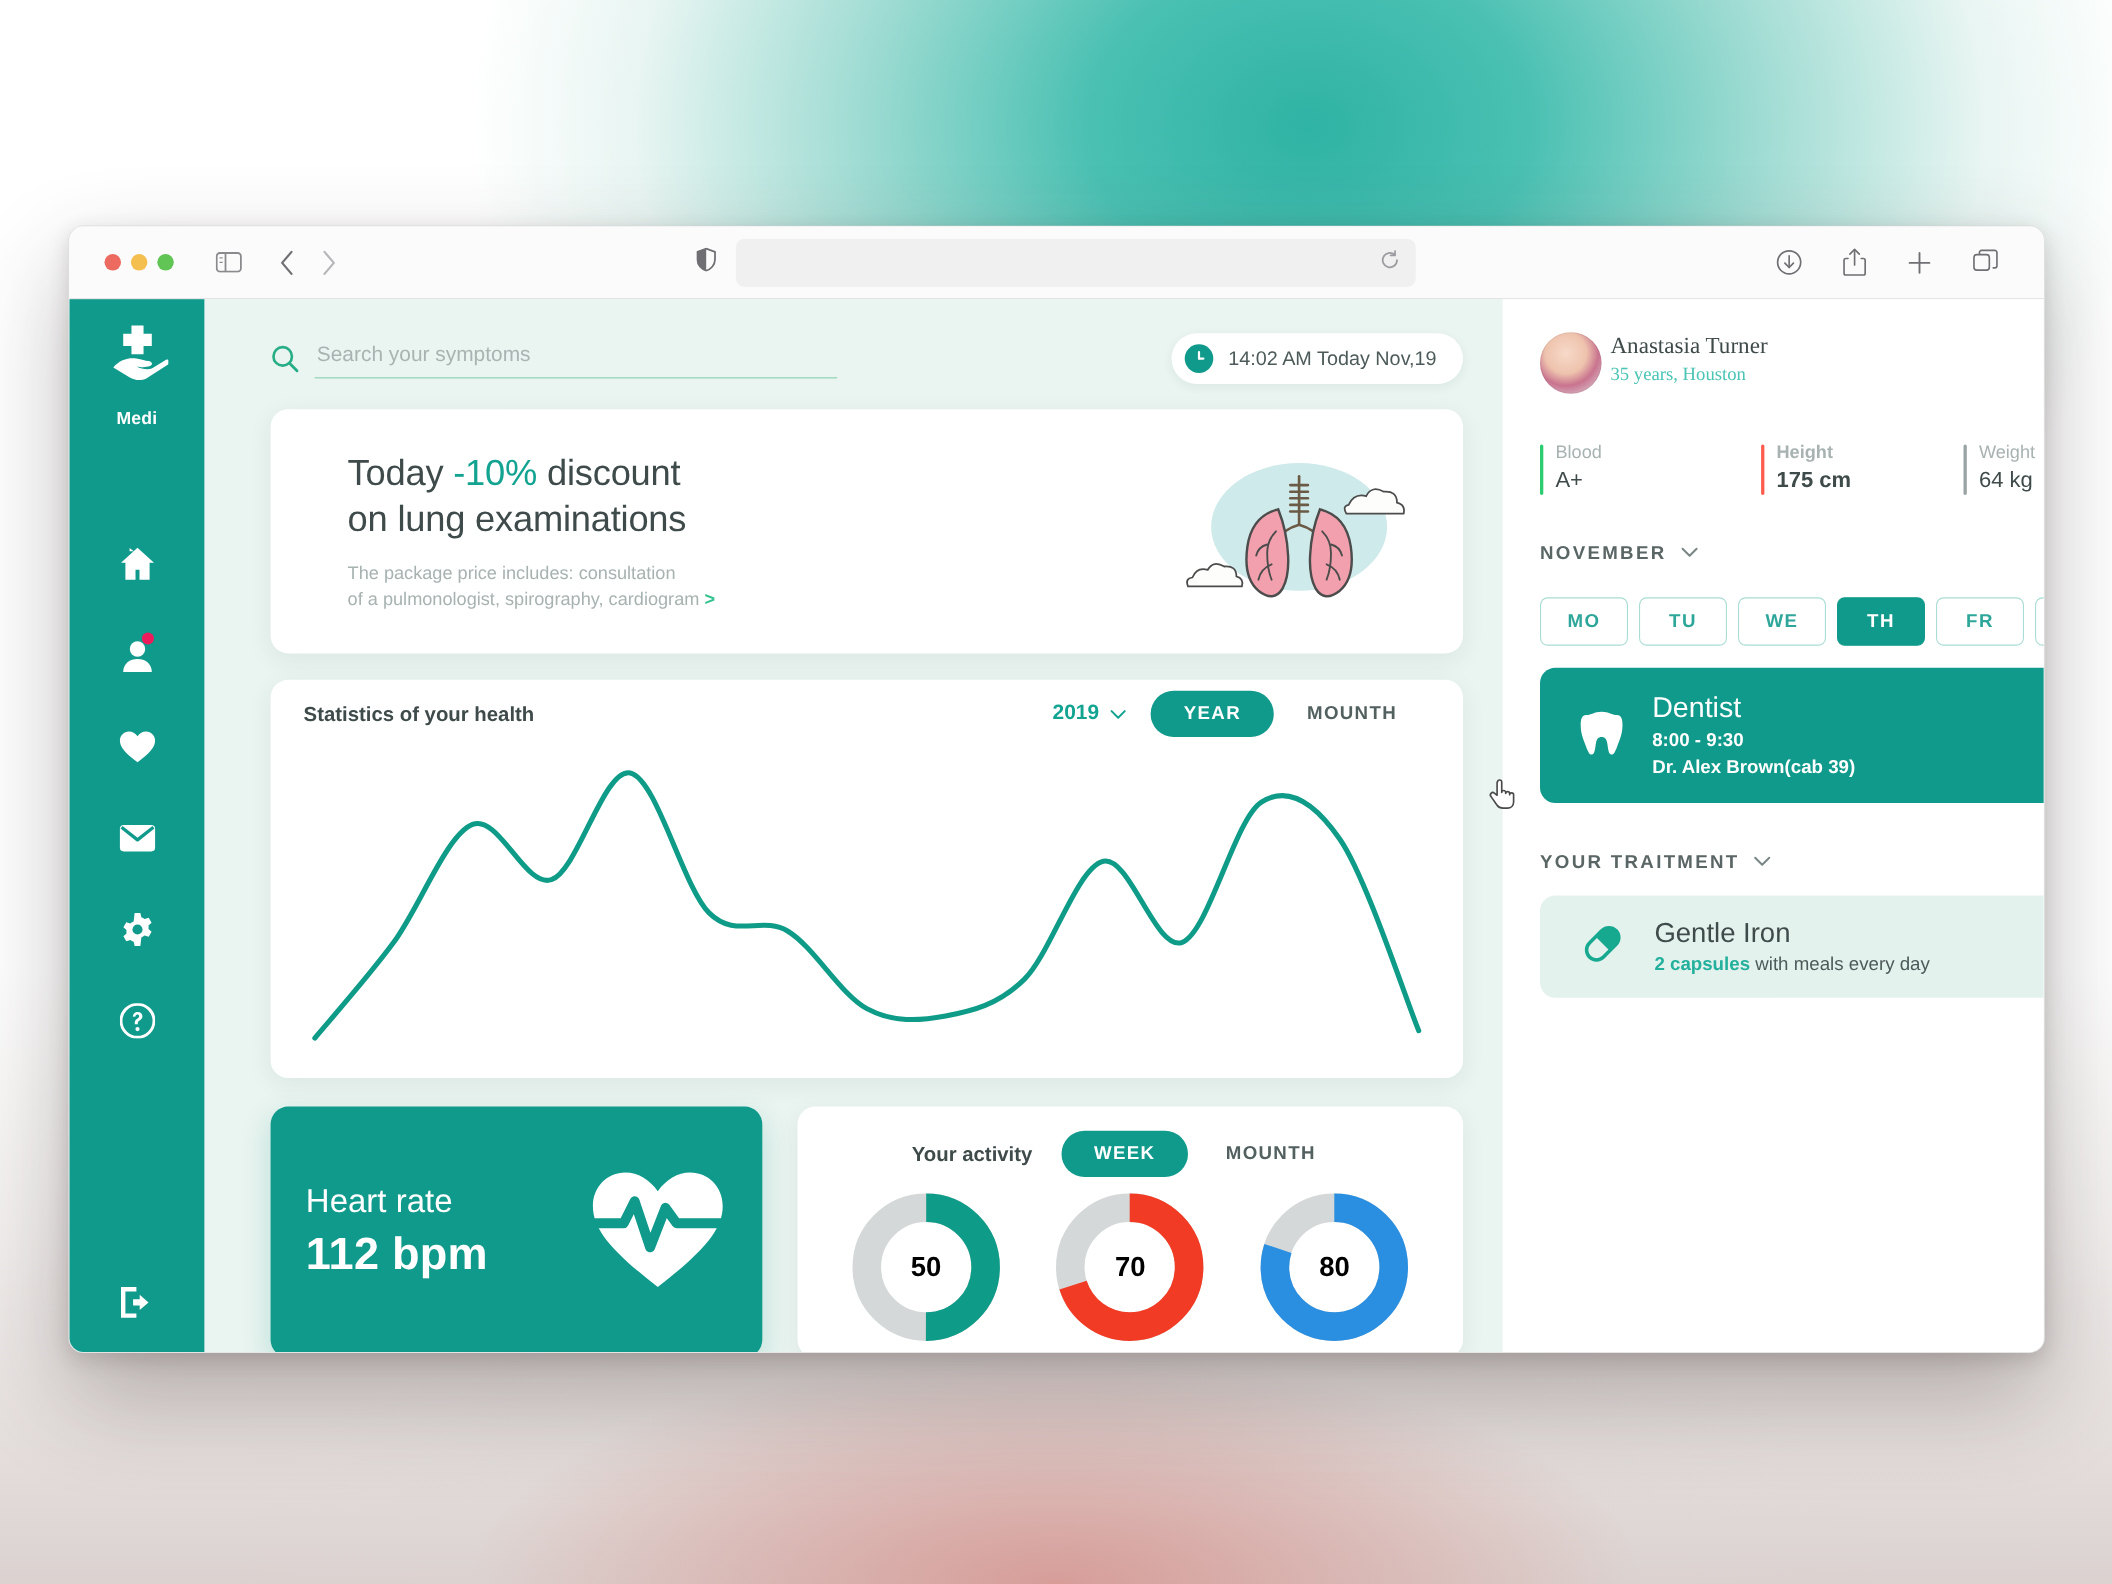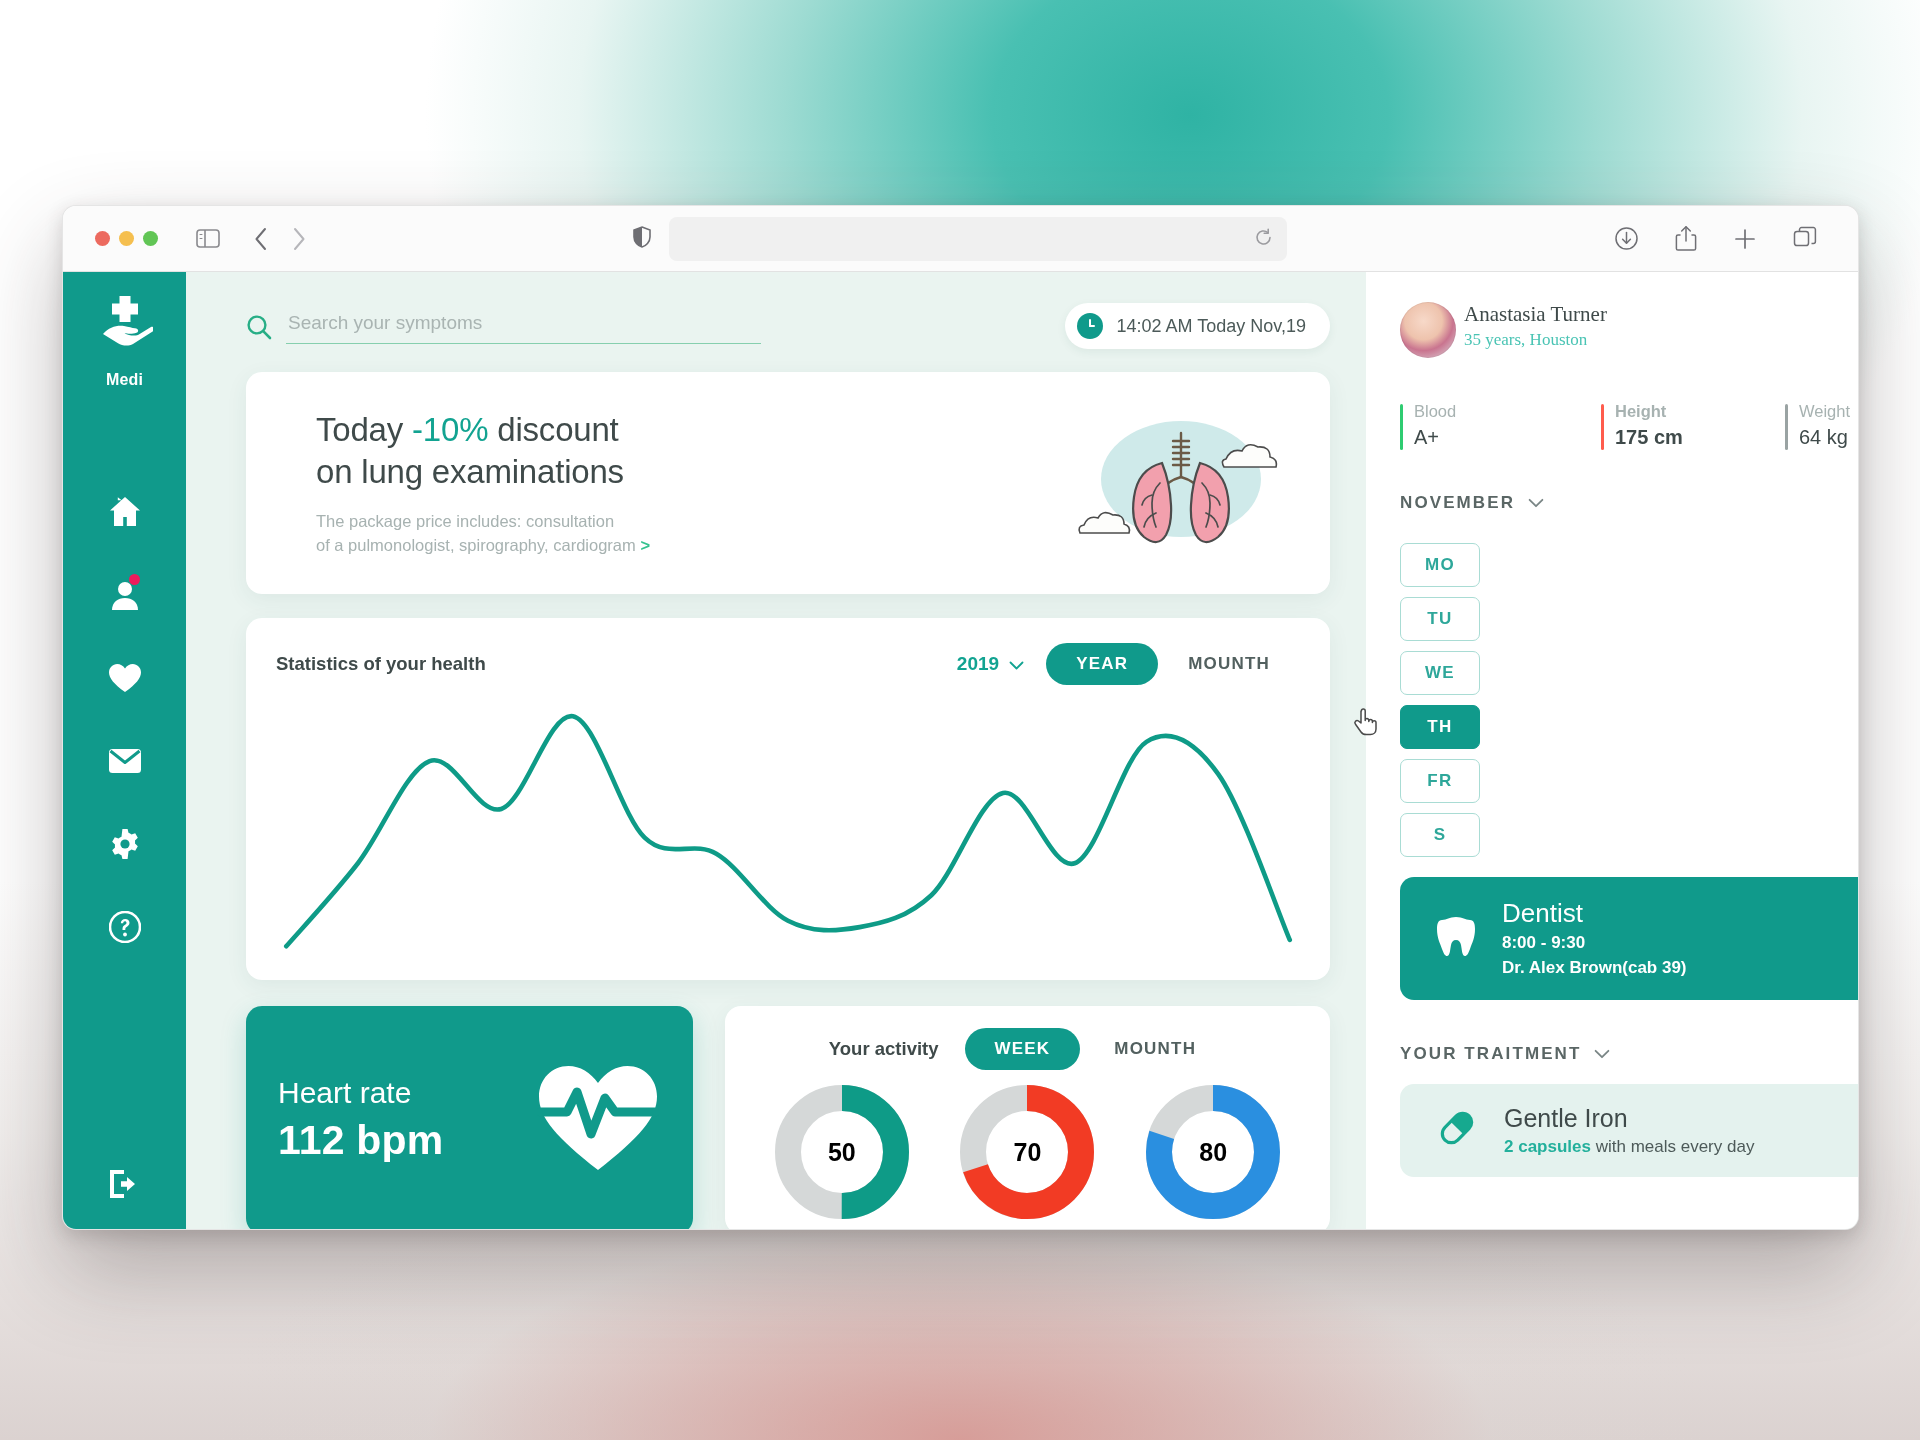--- a/index.html
+++ b/index.html
@@ -88,21 +88,21 @@
 
   
   .promo { margin-top: 18px; height: 222px; display: flex; align-items: center; padding: 0 44px 0 70px; position: relative; }
   .promo h1 { font-size: 33px; font-weight: 400; color: #3f4a4a; line-height: 1.28; letter-spacing: -.2px; }
   .promo h1 .pct { color: #12a391; }
   .promo p { margin-top: 16px; font-size: 16.5px; line-height: 1.47; color: #a7b2b1; }
   .promo p .arrow { color: #35c28f; font-weight: 700; }
   .promo-art { margin-left: auto; width: 210px; height: 140px; position: relative; }
 
   
-  .chartcard { margin-top: 24px; height: 362px; padding: 25px 30px 12px 30px; display: flex; flex-direction: column; }
+  .chartcard { margin-top: 24px; height: 362px; padding: 10px 30px 12px 30px; display: flex; flex-direction: column; }
   .chart-head { display: flex; align-items: center; }
   .chart-title { font-size: 18.5px; font-weight: 700; color: #3f4a4a; }
   .chart-ctrls { margin-left: auto; display: flex; align-items: center; gap: 0; }
   .year-sel { display: flex; align-items: center; gap: 10px; color: #12a391; font-size: 19px; font-weight: 700; cursor: pointer; margin-right: 22px; }
   .seg {
     padding: 11px 30px; border-radius: 22px; font-size: 17px; font-weight: 700;
     letter-spacing: 1.2px; color: #52605f; cursor: pointer; background: transparent;
   }
   .seg.active { background: #109a8b; color: #fff; }
   .chart-plot { flex: 1; margin-top: 4px; }
@@ -139,21 +139,21 @@
   .vitals { display: flex; margin-top: 44px; gap: 16px; }
   .vital { padding-left: 14px; position: relative; }
   .vital::before { content: ""; position: absolute; left: 0; top: 2px; width: 3px; height: 46px; border-radius: 2px; }
   .vital.v0::before { background: #2ecc71; } .vital.v1::before { background: #ff5c4d; } .vital.v2::before { background: #9aa3a3; }
   .vital.v0 { width: 185px; } .vital.v1 { width: 168px; font-weight: bold; }
   .vk { font-size: 16.5px; color: #a7b2b1; }
   .vv { font-size: 20px; color: #3f4a4a; margin-top: 5px; }
 
   .sec-head { display: flex; align-items: center; gap: 13px; margin-top: 44px; }
   .sec-title { font-size: 17px; font-weight: 700; letter-spacing: 2.1px; color: #5a6665; }
-  .days { display: flex; gap: 10px; margin-top: 30px; flex-direction: column; }
+  .days { display: flex; gap: 10px; margin-top: 30px; }
   .day {
     width: 80px; height: 44px; border: 1.4px solid #a9dcd4; border-radius: 7px;
     display: flex; align-items: center; justify-content: center;
     font-size: 17px; font-weight: 700; letter-spacing: 1.3px; color: #2ea79a; cursor: pointer; background: #fff; flex: none;
   }
   .day.active { background: #109a8b; border-color: #109a8b; color: #fff; }
   .appt { margin-top: 20px; border-radius: 14px; padding: 22px 0 22px 36px; display: flex; align-items: center; gap: 26px; width: 520px; }
   .appt.primary { background: #109a8b; color: #fff; }
   .appt.secondary { background: #e4f2ee; color: #3f4a4a; }
   .appt-title { font-size: 26px; font-weight: 400; line-height: 1.1; }

